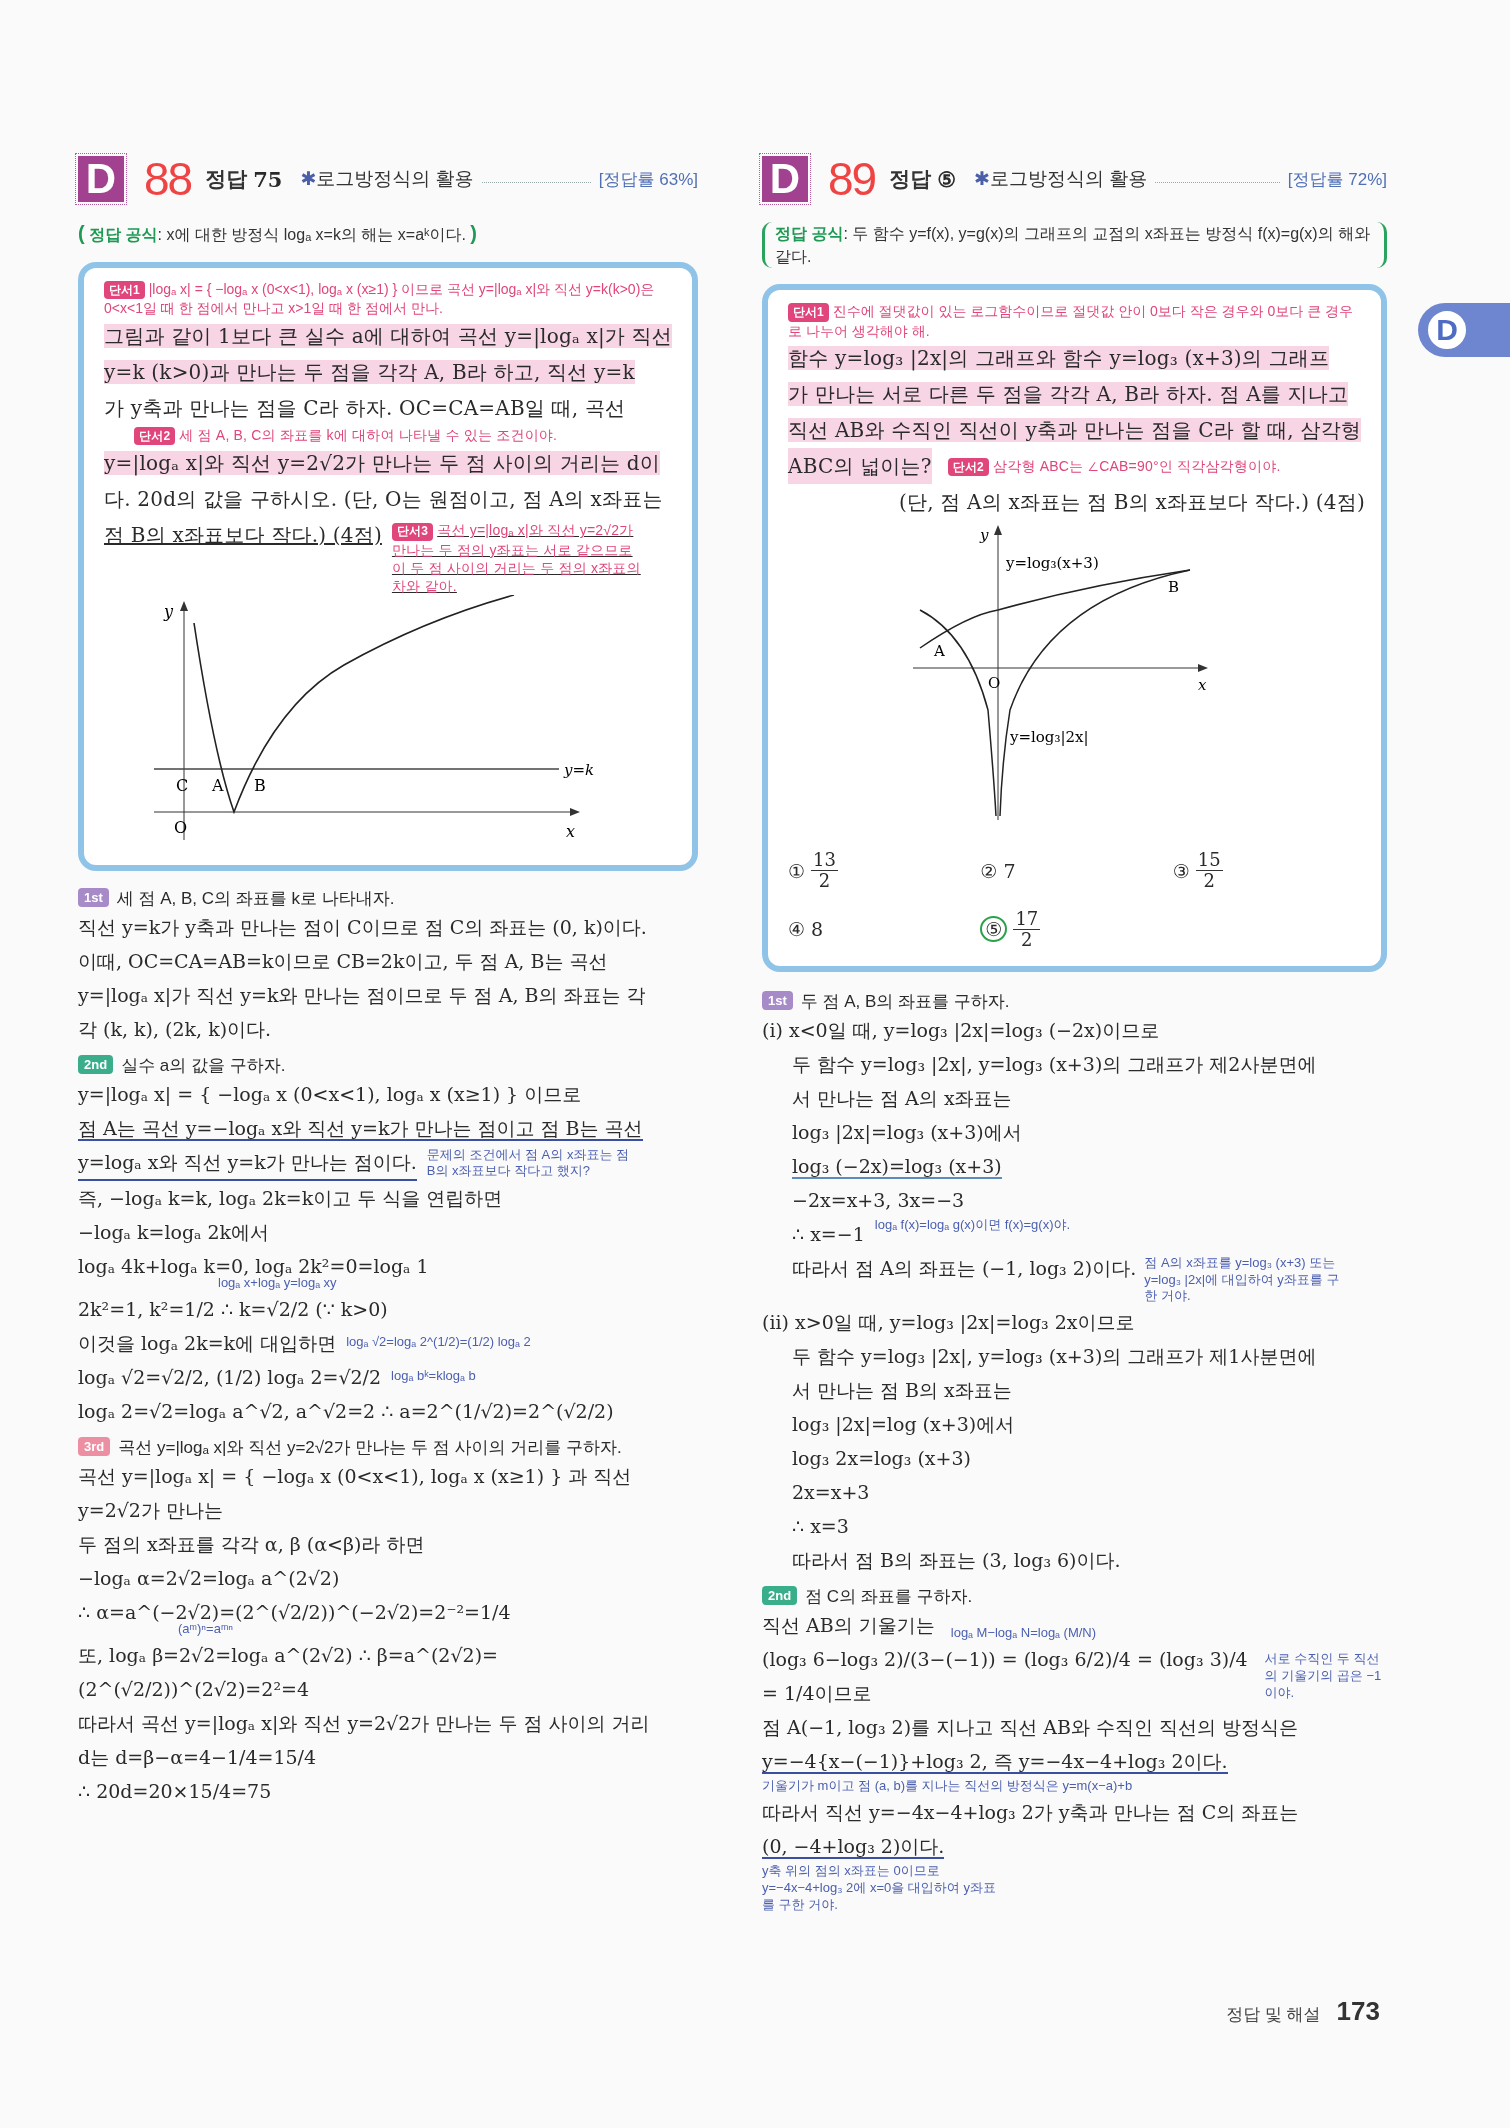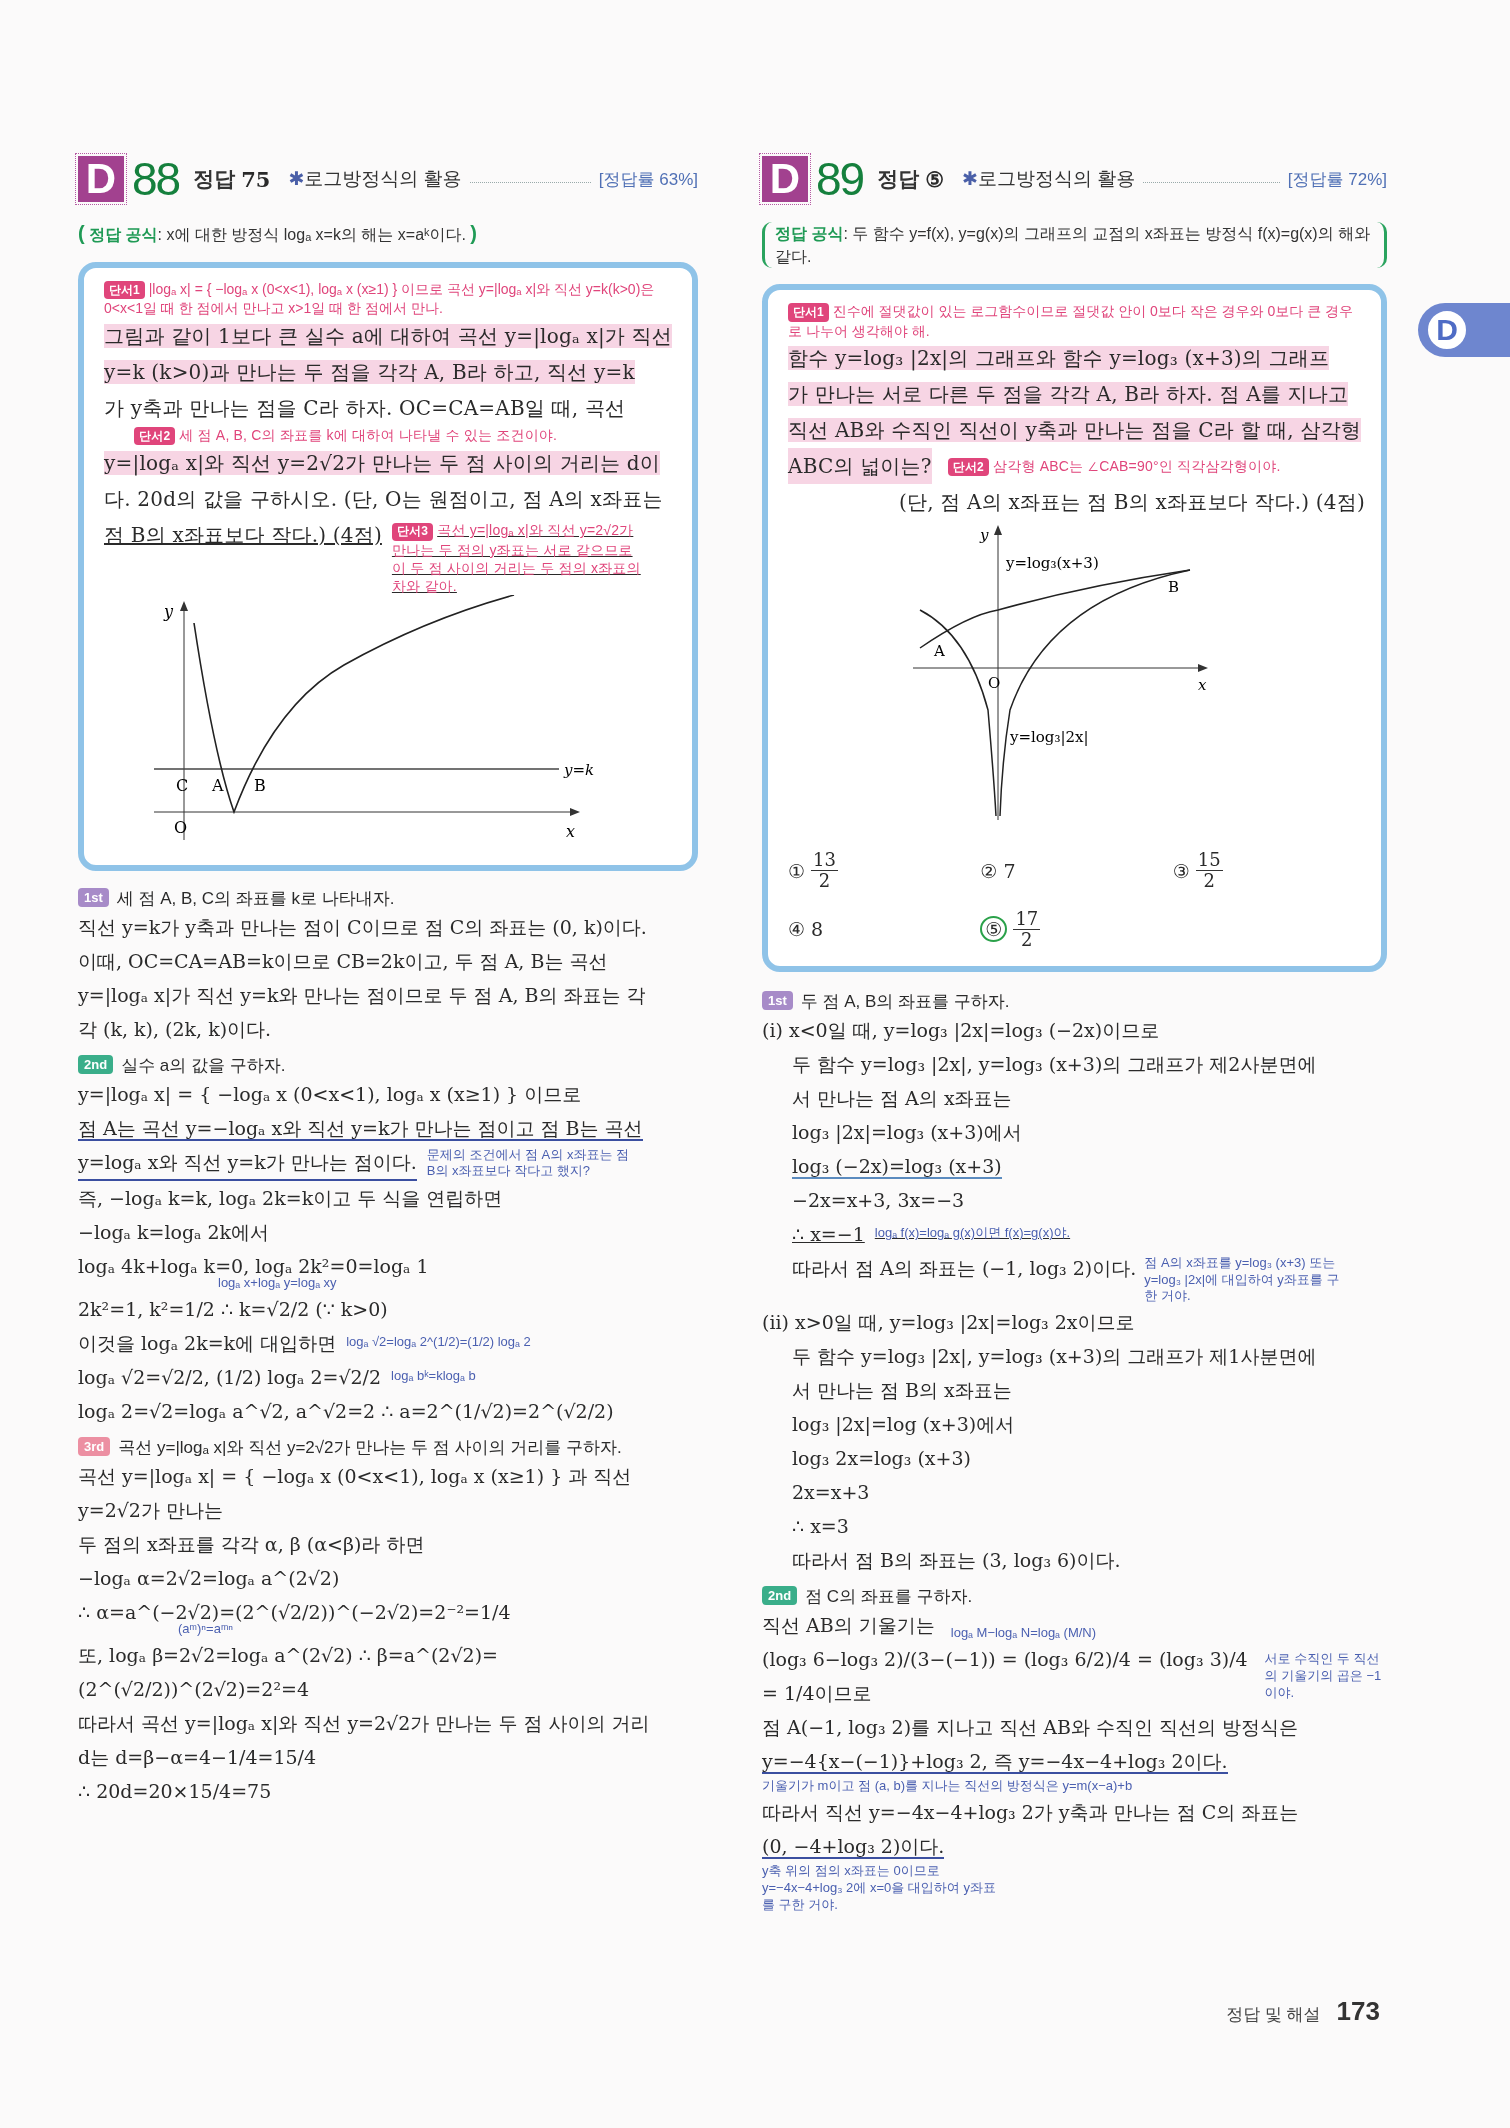--- a/index.html
+++ b/index.html
@@ -10,21 +10,21 @@
   .col { position: absolute; top: 150px; }
   .col-left { left: 78px; width: 620px; }
   .col-right { left: 762px; width: 625px; }
 
   .prob-head { display: flex; align-items: center; height: 58px; }
   .d-badge {
     width: 46px; height: 46px; background: #a2418f; color: #fff; font-family: "Liberation Sans", sans-serif;
     font-weight: bold; font-size: 42px; display: flex; align-items: center; justify-content: center;
     outline: 1px dotted #b65aa4; outline-offset: 2px;
   }
-  .prob-num { font-family: "Liberation Sans", sans-serif; font-size: 46px; color: #15803d; margin-left: 8px; letter-spacing: -2px; }
+  .prob-num { font-family: "Liberation Sans", sans-serif; font-size: 46px; color: #ef4444; margin-left: 20px; letter-spacing: -2px; }
   .answer-label { font-family: "Liberation Sans", sans-serif; font-weight: bold; font-size: 21px; margin-left: 14px; color: #333; }
   .answer-val { font-size: 21px; margin-left: 6px; font-weight: bold; }
   .topic { font-family: "Liberation Sans", sans-serif; font-size: 19px; margin-left: 18px; color: #333; }
   .topic .star { color: #4a5fa8; }
   .dots { flex: 1; border-bottom: 1px dotted #9aa; margin: 0 8px; height: 1px; align-self: center; margin-top: 6px; }
   .rate { font-family: "Liberation Sans", sans-serif; font-size: 17px; color: #5070b5; }
 
   .formula-line { margin-top: 14px; font-size: 16px; font-family: "Liberation Sans", sans-serif; color: #333; }
   .formula-line .k { color: #1f9a55; font-weight: bold; }
   .formula-line .paren { color: #1f9a55; font-weight: bold; font-size: 20px; }
@@ -256,21 +256,21 @@
 
   <div class="solution" style="margin-top:18px;">
     <div class="step-title"><span class="step-tag st1">1st</span><span>두 점 A, B의 좌표를 구하자.</span></div>
     <div class="sol">
       <div>(i) x&lt;0일 때, y=log₃ |2x|=log₃ (−2x)이므로</div>
       <div class="indent">두 함수 y=log₃ |2x|, y=log₃ (x+3)의 그래프가 제2사분면에</div>
       <div class="indent">서 만나는 점 A의 x좌표는</div>
       <div class="indent">log₃ |2x|=log₃ (x+3)에서</div>
       <div class="indent"><span class="ub">log₃ (−2x)=log₃ (x+3)</span></div>
       <div class="indent">−2x=x+3, 3x=−3</div>
-      <div class="indent" style="display:flex; gap:10px; align-items:center;text-decoration:underline;">
+      <div class="indent" style="display:flex; gap:10px; ">
           <span>∴ x=−1</span>
           <span class="note">logₐ f(x)=logₐ g(x)이면 f(x)=g(x)야.</span>
         </div>
       <div class="indent" style="display:flex; gap:8px; align-items:flex-start;">
           <span>따라서 점 A의 좌표는 (−1, log₃ 2)이다.</span>
           <span class="note" style="width:200px; margin-top:4px;">점 A의 x좌표를 y=log₃ (x+3) 또는 y=log₃ |2x|에 대입하여 y좌표를 구한 거야.</span>
         </div>
       <div>(ii) x&gt;0일 때, y=log₃ |2x|=log₃ 2x이므로</div>
       <div class="indent">두 함수 y=log₃ |2x|, y=log₃ (x+3)의 그래프가 제1사분면에</div>
       <div class="indent">서 만나는 점 B의 x좌표는</div>

